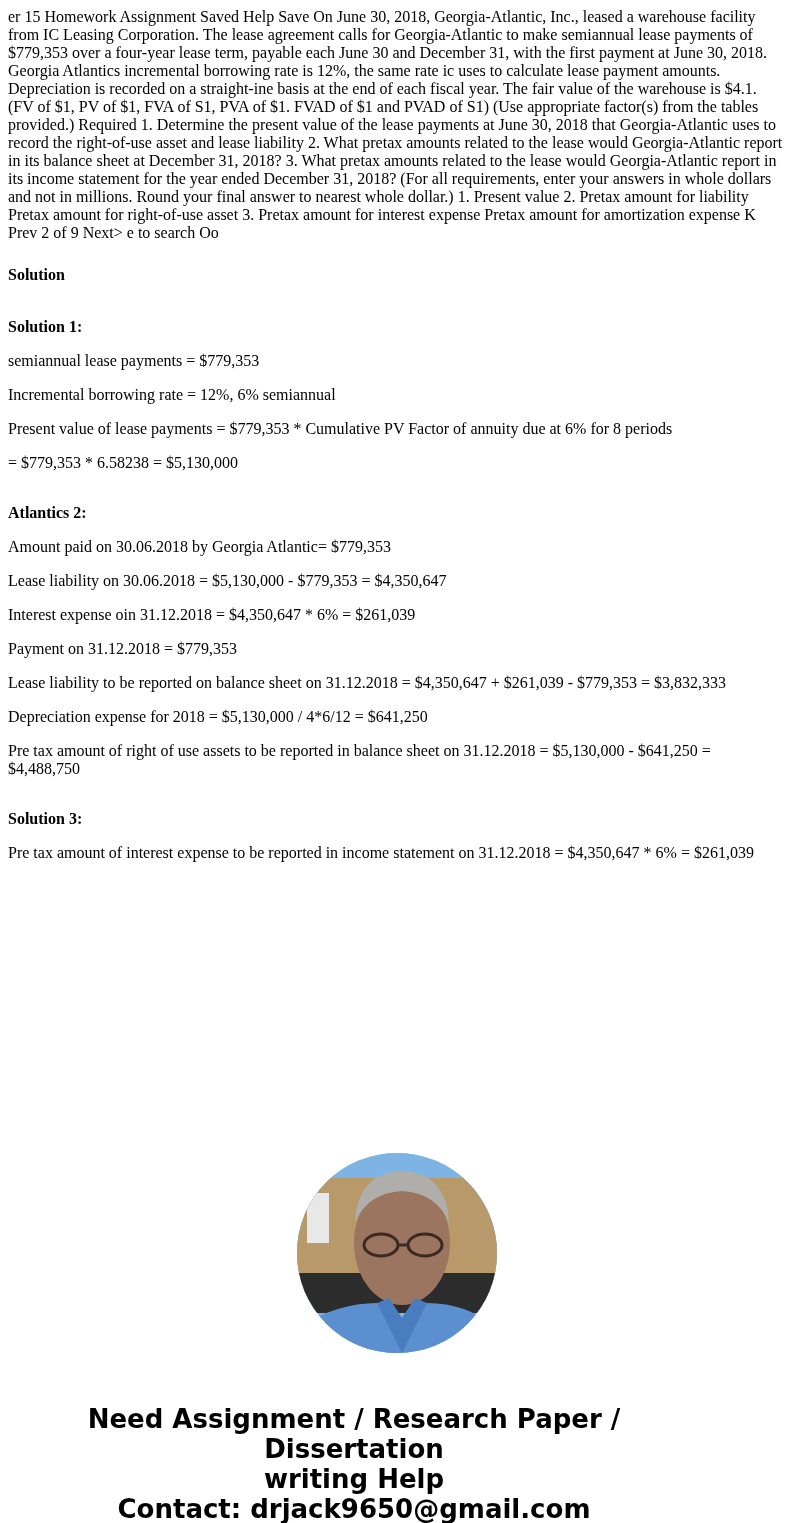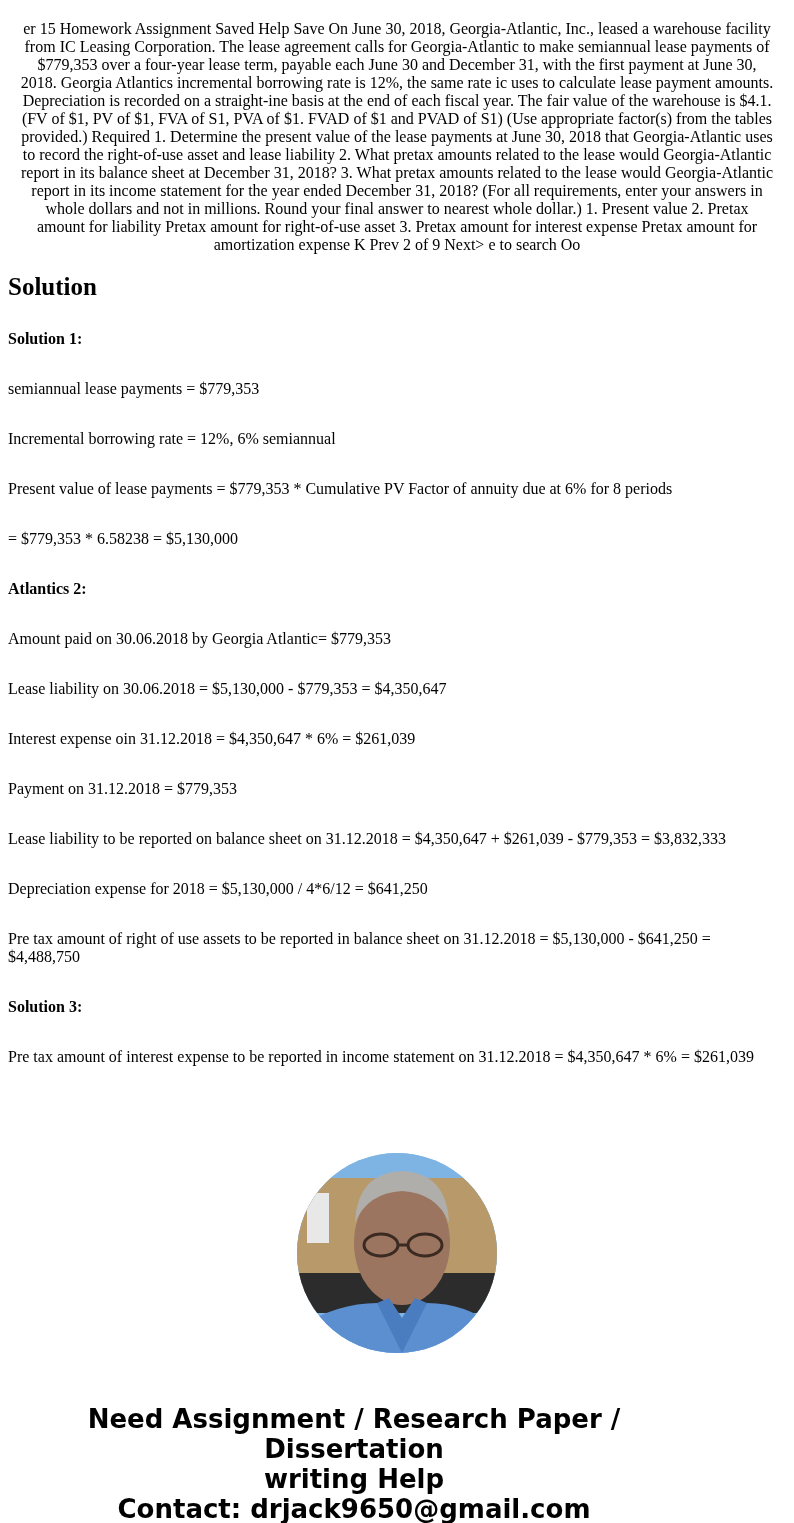--- a/index.html
+++ b/index.html
@@ -17,35 +17,34 @@
       font-size: 16px;
       line-height: 18px;
     }
     .content {
       position: absolute;
       left: 8px;
       top: 8px;
       width: 778px;
     }
     .question {
-      margin: 12px;
-      text-align: center;
+      margin: 0;
     }
     .solution-title {
-      font-size: 25px;
+      font-size: 16px;
       font-weight: bold;
       margin: 22px 0 0 0;
       line-height: 22px;
     }
     .sol-head {
       font-weight: bold;
       margin: 32px 0 0 0;
     }
     .line {
-      margin: 32px 0 0 0;
+      margin: 16px 0 0 0;
     }
     .avatar {
       position: absolute;
       left: 297px;
       top: 1153px;
       width: 200px;
       height: 200px;
       border-radius: 50%;
       overflow: hidden;
       background: #7fb6e6;

